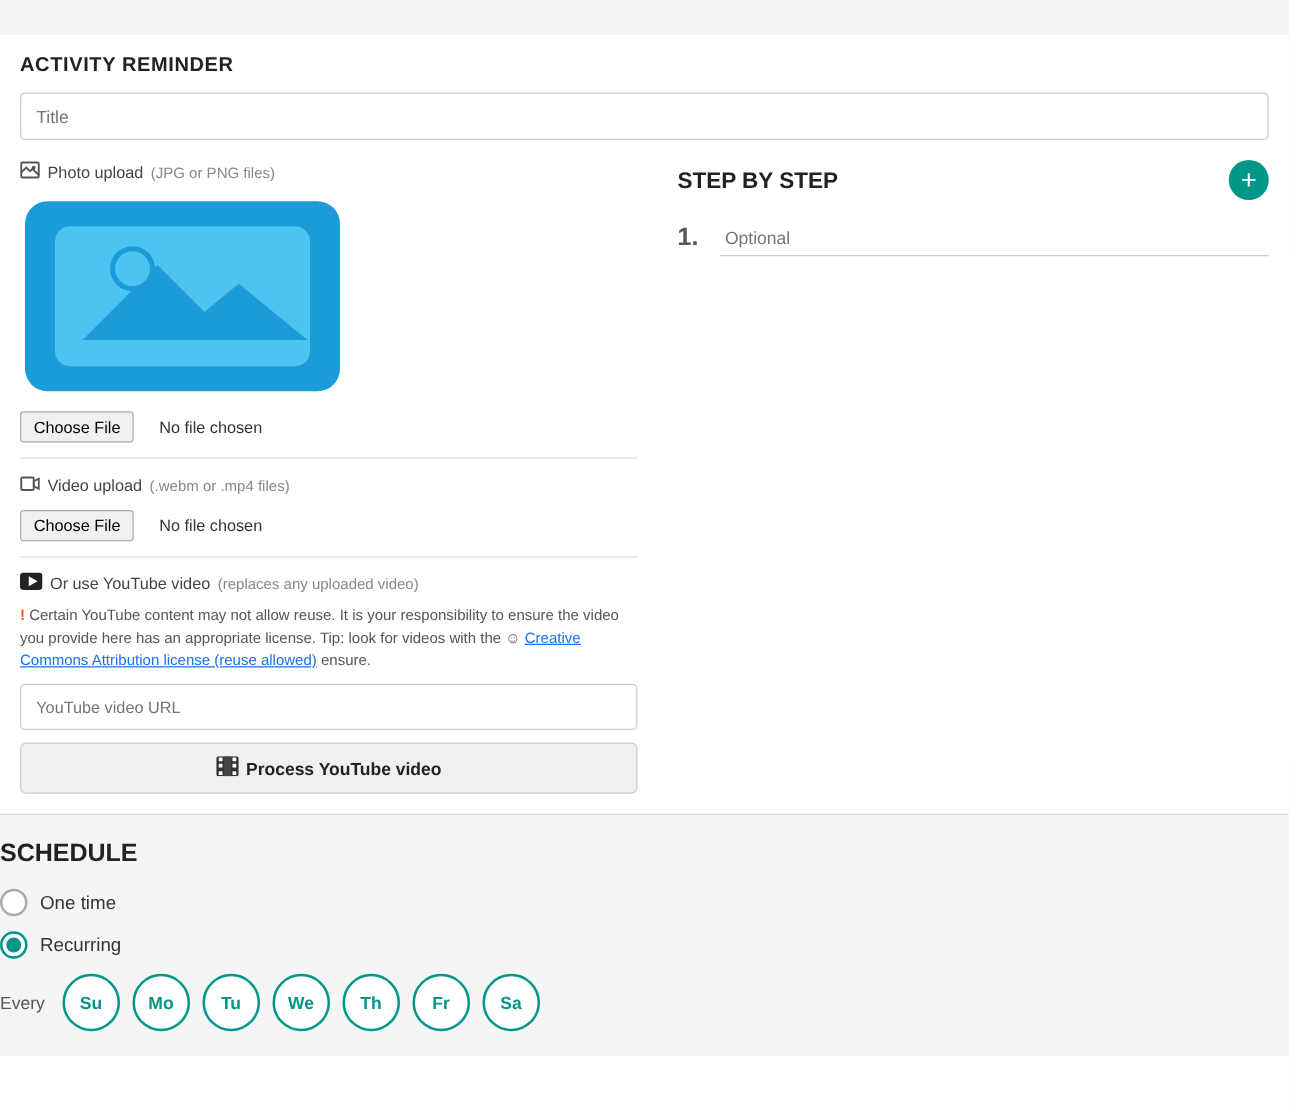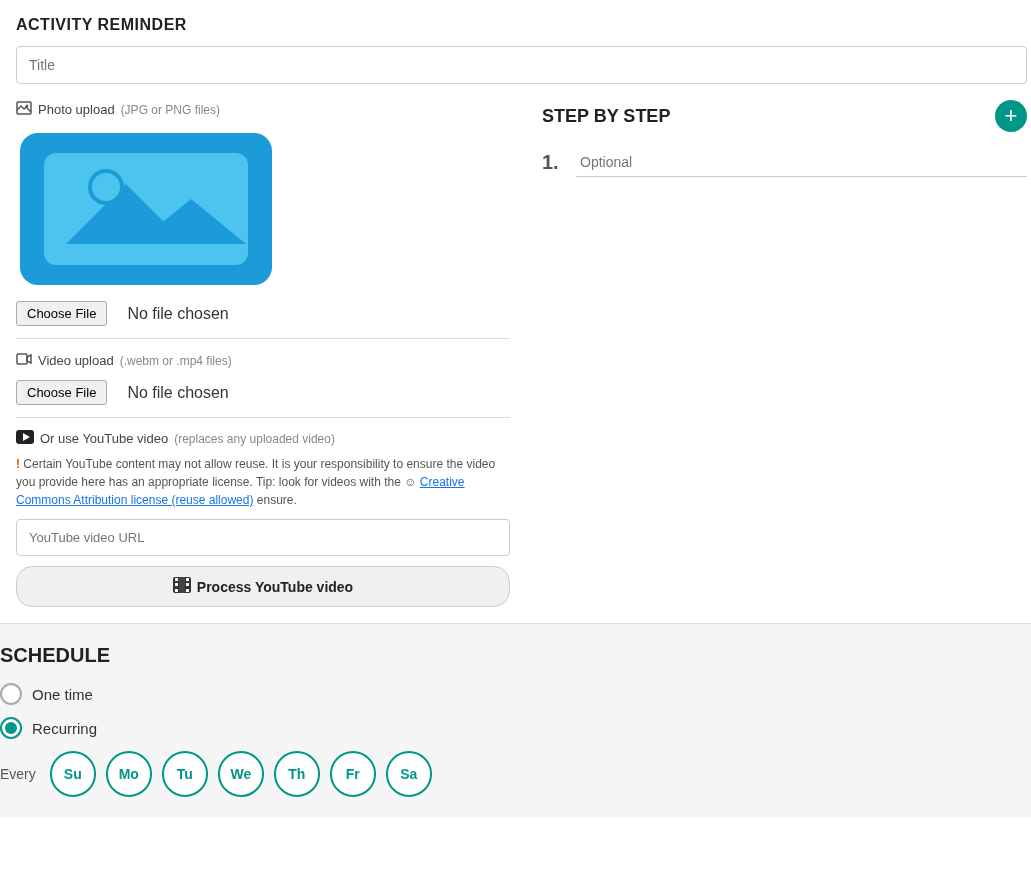--- a/index.html
+++ b/index.html
@@ -9,21 +9,22 @@
       color: #333;
       font-size: 14px;
     }
     .page-wrapper {
       max-width: 1031px;
       margin: 0 auto;
       background: #fff;
       min-height: 888px;
     }
     .top-section {
-      padding: 16px 4px 0 16px;
+      padding: 16px 16px 0 16px;
+      margin-top: 28px;
     }
     .page-title {
       font-size: 16px;
       font-weight: bold;
       letter-spacing: 0.5px;
       margin-bottom: 12px;
       color: #222;
     }
     .title-input {
       width: 100%;
@@ -80,21 +81,21 @@
     }
     .choose-file-btn {
       border: 1px solid #aaa;
       background: #f0f0f0;
       padding: 4px 10px;
       font-size: 13px;
       border-radius: 3px;
       cursor: pointer;
     }
     .no-file-text {
-      font-size: 16px;
+      font-size: 13px;
       color: #333;
     }
     .divider {
       border: none;
       border-top: 1px solid #ddd;
       margin: 12px 0;
     }
     .youtube-section {
       margin-top: 8px;
     }
@@ -123,21 +124,21 @@
       padding: 10px 12px;
       font-size: 13px;
       color: #aaa;
       outline: none;
       margin-bottom: 10px;
     }
     .process-youtube-btn {
       width: 100%;
       background: #f0f0f0;
       border: 1px solid #ccc;
-      border-radius: 16px;
+      border-radius: 5px;
       padding: 10px;
       font-size: 14px;
       font-weight: bold;
       cursor: pointer;
       display: flex;
       align-items: center;
       justify-content: center;
       gap: 6px;
       color: #222;
     }

